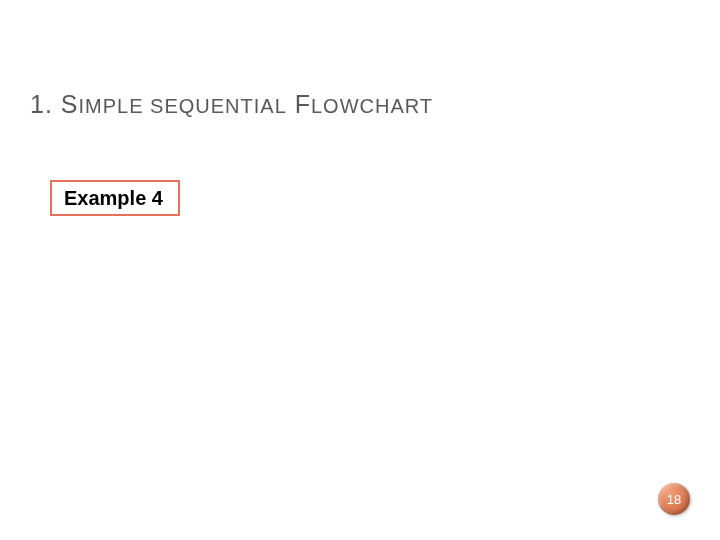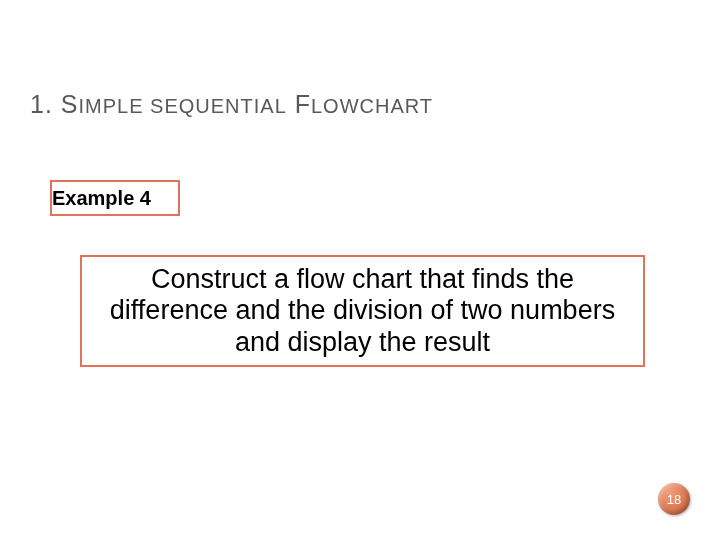--- a/index.html
+++ b/index.html
@@ -38,21 +38,21 @@
   .example-box {
     position: absolute;
     top: 180px;
     left: 50px;
     width: 130px;
     height: 36px;
     border: 2px solid #e2725b;
     background: #fff;
     display: flex;
     align-items: center;
-    padding-left: 0;
+    padding-left: 12px;
     box-sizing: border-box;
   }
   .example-box span {
     font-size: 20px;
     font-weight: bold;
     color: #000;
   }
   .body-box {
     position: absolute;
     top: 255px;
@@ -98,21 +98,18 @@
 <div class="slide">
 
   <div class="title">
     <span class="big">1. S</span><span class="sm">IMPLE</span><span class="sm"> SEQUENTIAL</span><span class="big"> F</span><span class="sm">LOWCHART</span>
   </div>
 
   <div class="example-box">
     <span>Example 4</span>
   </div>
 
-  <div class="body-box">
-    <span>Construct a flow chart that finds the difference and the division of two numbers and display the result</span>
-  </div>
 
   <div class="page-badge">
     <span>18</span>
   </div>
 
 </div>
 
 </body></html>

